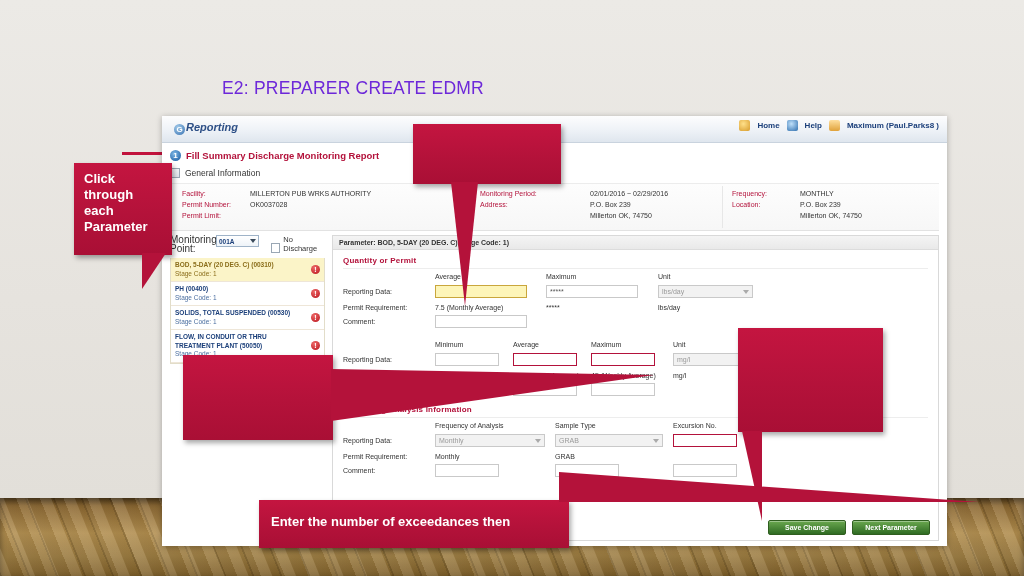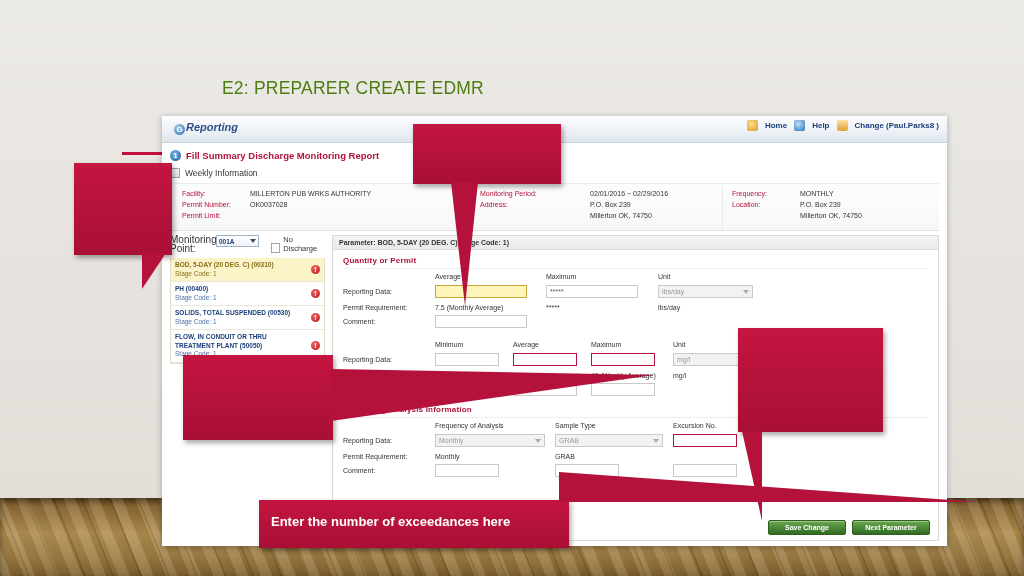--- a/index.html
+++ b/index.html
@@ -19,21 +19,21 @@
              rgba(255,255,255,.05) 2px, rgba(255,255,255,.0) 26px),
            linear-gradient(180deg,#6d4f22 0%,#8a6630 10%,#b08c4c 45%,#9a7a3f 75%,#7d5e28 100%);
          box-shadow:inset 0 3px 6px rgba(0,0,0,.45);}
   .floor:before{content:"";position:absolute;inset:0;
     background:repeating-linear-gradient(68deg,
       rgba(255,255,255,.10) 0px, rgba(255,255,255,.10) 10px,
       rgba(0,0,0,.06) 11px, rgba(0,0,0,.06) 22px);}
 
   
   .slide-title{position:absolute;left:222px;top:78px;font-size:17.5px;
-    letter-spacing:.2px;color:#4d7c0f;font-weight:400;}
+    letter-spacing:.2px;color:#6d28d9;font-weight:400;}
   .title-rule{position:absolute;left:122px;top:152px;width:78px;height:3px;background:#c1123c;}
 
   
   .app-window{position:absolute;left:162px;top:116px;width:785px;height:430px;
     background:#737373;box-shadow:0 1px 6px rgba(0,0,0,.28);overflow:hidden;}
   .app-header{position:relative;height:26px;background:linear-gradient(180deg,#fdfdfe 0%,#eef2f7 55%,#dfe6ee 100%);
     border-bottom:1px solid #c9d3de;}
   .logo{position:absolute;left:12px;top:5px;font-size:11px;font-style:italic;font-weight:bold;color:#2d4f86;}
   .logo .g{display:inline-block;width:11px;height:11px;border-radius:50%;
     background:radial-gradient(circle at 35% 30%,#9fc8e8,#3b74b4);color:#fff;font-size:8px;
@@ -151,34 +151,34 @@
     <div class="app-header">
       <div class="logo">
         <span class="g">G</span><span>Reporting</span>
       </div>
       <div class="hdr-links">
         <span class="ic ic-home"></span>
         <span class="lbl">Home</span>
         <span class="ic ic-help"></span>
         <span class="lbl">Help</span>
         <span class="ic ic-logout"></span>
-        <span class="lbl">Change (Paul.Parks8 )</span>
+        <span class="lbl">Maximum (Paul.Parks8 )</span>
       </div>
     </div>
 
     <div class="app-body">
 
       <div class="pagehead">
         <span class="num">1</span>
         <span class="t">Fill Summary Discharge Monitoring Report</span>
       </div>
 
       <div class="geninfo">
         <span class="box"></span>
-        <span class="t">Weekly Information</span>
+        <span class="t">General Information</span>
       </div>
 
       <div class="info-strip">
         <div class="info-col ic1">
           <div class="lab">Facility:</div>
           <div class="lab">Permit Number:</div>
           <div class="lab">Permit Limit:</div>
         </div>
         <div class="info-col ic1v">
           <div class="val">MILLERTON PUB WRKS AUTHORITY</div>
@@ -357,20 +357,21 @@
   <div class="callout" id="co-conc">
     <div class="tail"></div>
   </div>
 
   <div class="callout" id="co-save">
     <div class="tail"></div>
   </div>
 
   <div class="callout" id="co-click">
     <div class="tail"></div>
+    <div class="txt">Click through each Parameter</div>
   </div>
 
   <div class="callout" id="co-exc">
     <div class="tail"></div>
-    <div class="txt">Enter the number of exceedances here</div>
+    <div class="txt">Enter the number of exceedances then</div>
   </div>
 
 </div>
 
 </body></html>

